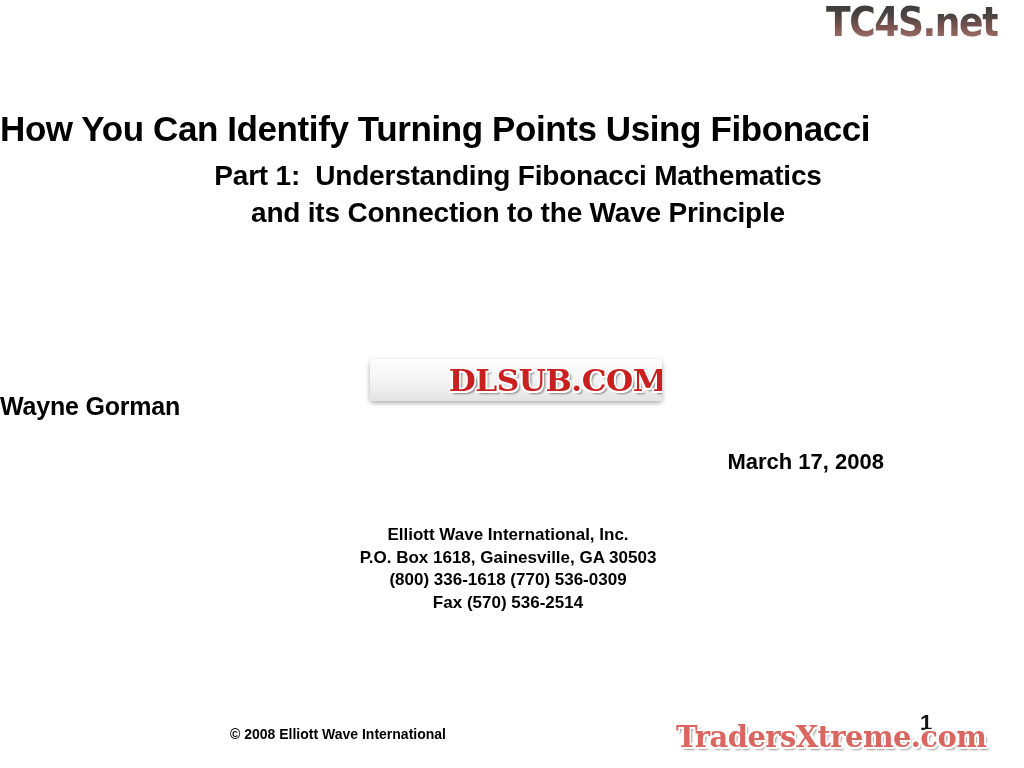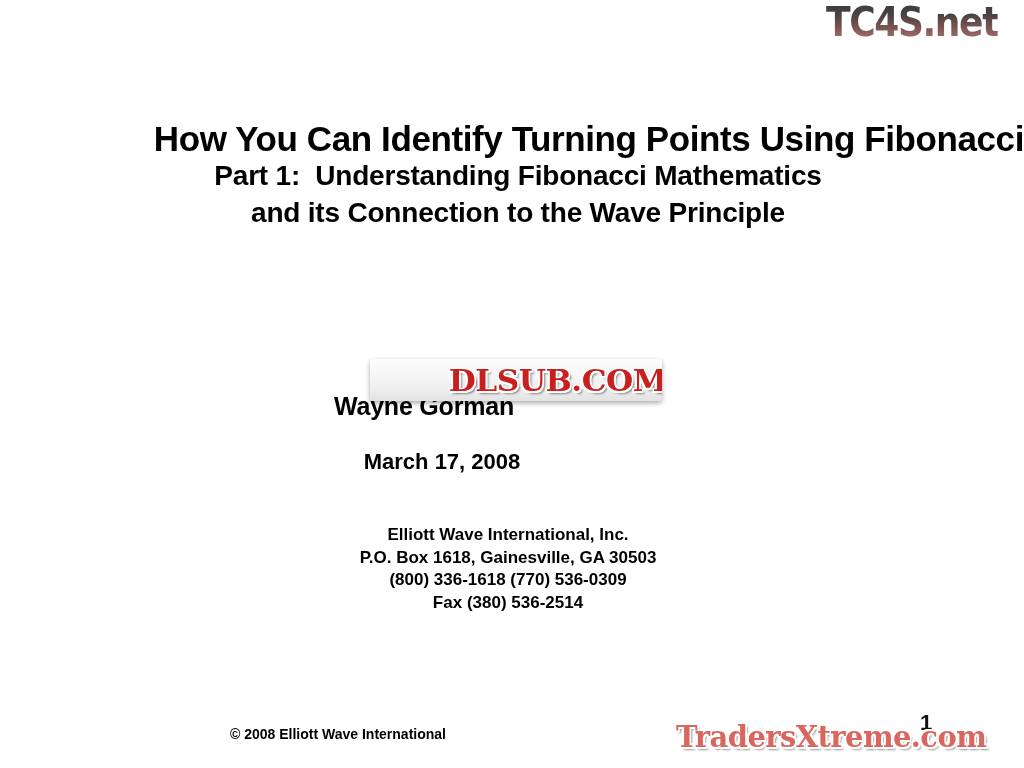--- a/index.html
+++ b/index.html
@@ -18,24 +18,24 @@
 
   .slide {
     position: absolute;
     inset: 0;
     background: #ffffff;
   }
 
   
   .slide-title {
     position: absolute;
-    top: 72px;
+    top: 62px;
     left: 0;
     width: 1024px;
-    text-align: right;
+    text-align: left;
     font-size: 35px;
     font-weight: bold;
     letter-spacing: -0.4px;
     line-height: 1.08;
     white-space: nowrap;
     margin-top: 48px;
   }
 
   
   .slide-subtitle {
@@ -54,33 +54,32 @@
     white-space: pre;
     margin-left: 12px;
   }
 
   
   .author {
     position: absolute;
     top: 392px;
     left: 0;
     width: 848px;
-    text-align: center;
     font-size: 25px;
     font-weight: bold;
     letter-spacing: -0.2px;
   }
 
   
   .date {
     position: absolute;
     top: 449px;
     left: 0;
     width: 884px;
-    text-align: center;
+    text-align: right;
     font-size: 22px;
     font-weight: bold;
   }
 
   
   .address {
     position: absolute;
     top: 524px;
     left: 0;
     width: 1016px;
@@ -222,21 +221,21 @@
   </div>
 
   <div class="author">Wayne Gorman</div>
 
   <div class="date">March 17, 2008</div>
 
   <div class="address">
     <span class="addr-line">Elliott Wave International, Inc.</span>
     <span class="addr-line">P.O. Box 1618, Gainesville, GA 30503</span>
     <span class="addr-line">(800) 336-1618  (770) 536-0309</span>
-    <span class="addr-line">Fax (380) 536-2514</span>
+    <span class="addr-line">Fax (570) 536-2514</span>
   </div>
 
   <div class="copyright">© 2008 Elliott Wave International</div>
 
   <div class="page-number">1</div>
 
   <div class="wm-tc4s">TC4S.net</div>
 
   <div class="wm-dlsub">
     <span class="wm-text">DLSUB.COM</span>

